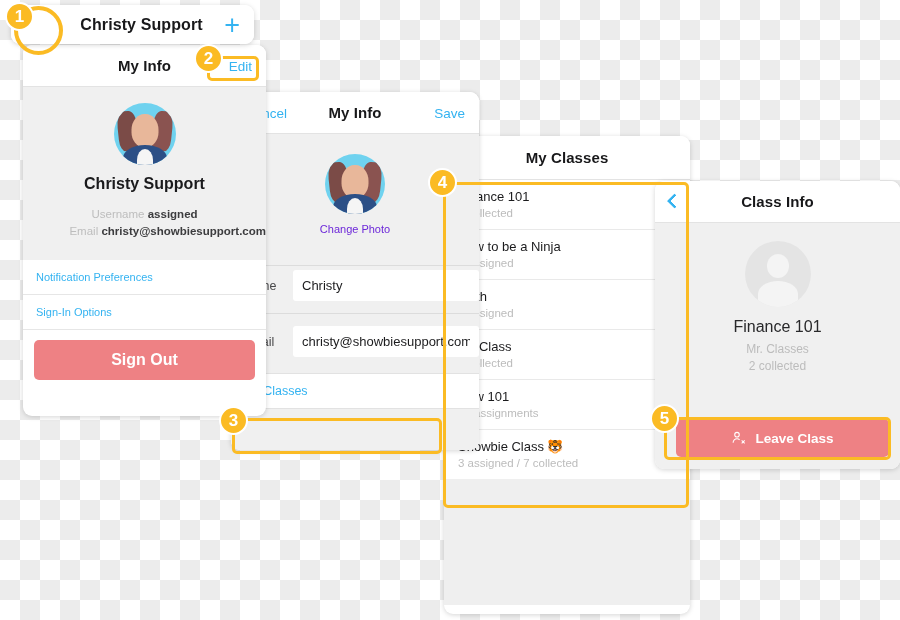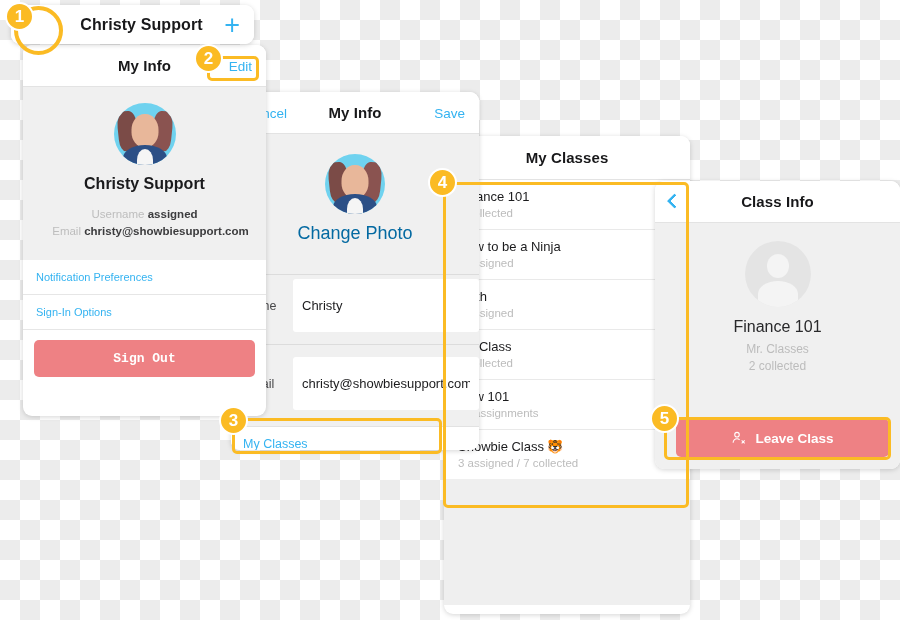--- a/index.html
+++ b/index.html
@@ -120,70 +120,70 @@
     background: #f5f5f5; border-radius: 50% 50% 0 0;
   }
 
   .profile-name {
     font-size: 16px; font-weight: bold; color: #1a1a1c;
     margin-bottom: 13px;
   }
   .profile-line { font-size: 11.5px; line-height: 17px; white-space: nowrap; }
   .profile-line .lbl { color: #bdbdbd; }
   .profile-line .val { color: #3c3c3e; font-weight: bold; }
-  .profile-row-email { overflow: hidden; padding-left: 12px; text-align: center; }
+  .profile-row-email { overflow: hidden; padding-left: 12px; text-align: right; }
 
   .link-row {
     padding: 11px 13px;
     font-size: 11px;
     color: #34b3f1;
     border-bottom: 1px solid #e6e6e6;
     background: #fff;
   }
   .signout-wrap { padding: 10px 11px 12px; background: #fff; }
   .btn-danger {
     display: block;
     width: 100%;
     background: #ee8184;
     color: #ffffff;
-    font-size: 13px;
+    font-size: 16px;
     font-weight: bold;
     text-align: center;
     padding: 11px 13px;
     border: none;
     border-radius: 5px;
-    font-family: Liberation Mono, monospace;
+    font-family: Liberation Sans, sans-serif;
   }
 
   
   #panel-edit { left: 231px; top: 92px; width: 248px; height: 358px; z-index: 5; }
 
   .edit-body { background: #f0f0f0; height: 100%; }
   .photo-block { text-align: center; padding: 20px 0 16px; }
   .photo-block .avatar-photo { width: 60px; height: 60px; margin-bottom: 9px; }
-  .change-photo { font-size: 18px; color: #0369a1; }
+  .change-photo { font-size: 11px; color: #6d28d9; }
 
   .field-group { margin-top: 14px; border-top: 1px solid #dcdcdc; }
   .field-row {
     display: flex;
     align-items: center;
     padding: 4px 0 4px 12px;
   }
   .field-label {
     width: 50px;
     font-size: 12.5px;
     color: #48484a;
     flex: 0 0 auto;
   }
   .field-input {
     flex: 1 1 auto;
     background: #ffffff;
     font-size: 13px;
     color: #1c1c1e;
-    padding: 19px 9px;
+    padding: 8px 9px;
     border: none;
     border-radius: 3px;
     font-family: inherit;
     min-width: 0;
   }
   .field-sep { height: 1px; background: #dcdcdc; margin: 8px 0 8px 0; }
   .myclasses-row {
     background: #ffffff;
     padding: 10px 12px;
     font-size: 12.5px;

